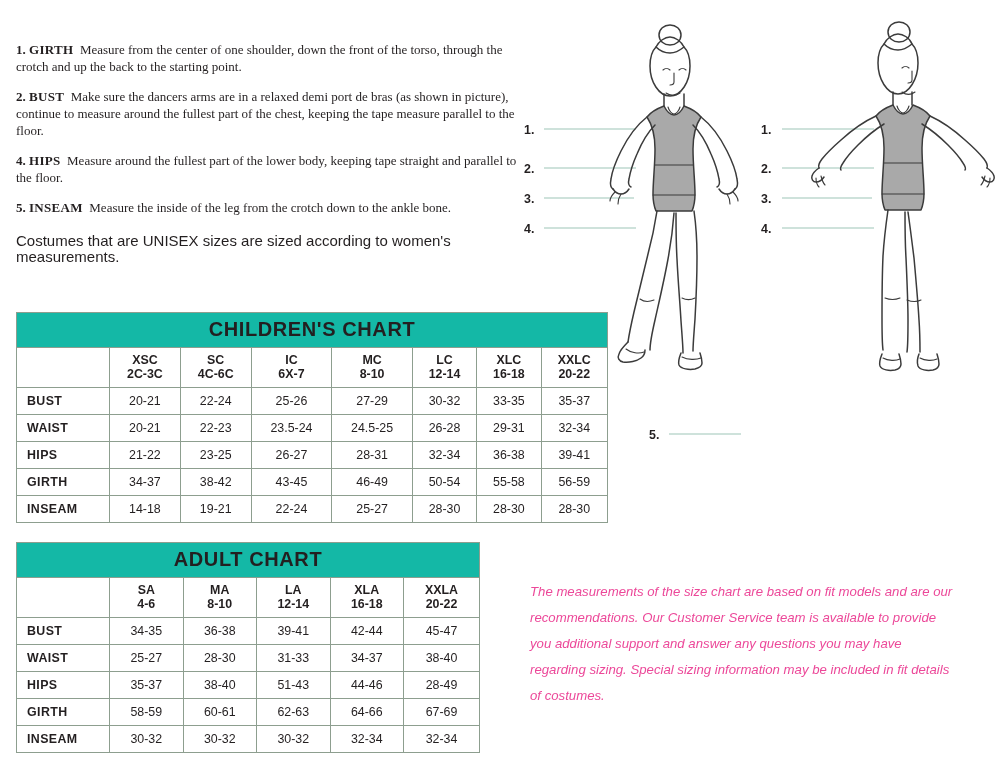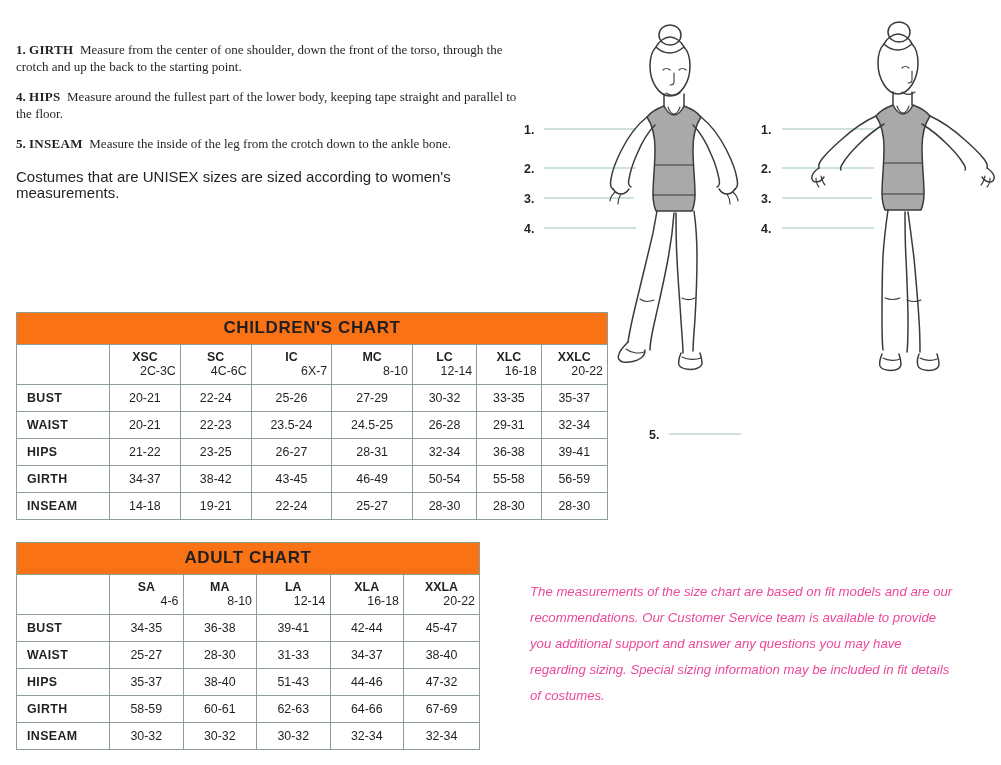--- a/index.html
+++ b/index.html
@@ -44,25 +44,25 @@
     color: #231f20;
   }
 
   
   .chart {
     position: absolute;
     border-collapse: collapse;
     font-size: 12.4px;
   }
   .chart caption {
-    background: #f97316;
+    background: #14b8a6;
     border: 1px solid #8d9e8f;
     border-bottom: none;
     font-weight: bold;
-    font-size: 17px;
+    font-size: 20px;
     letter-spacing: 0.6px;
     padding: 5px 0 6px 0;
     color: #231f20;
   }
   .chart td, .chart th {
     border: 1px solid #8d9e8f;
     text-align: center;
     padding: 6px 4px;
     font-weight: normal;
     color: #231f20;
@@ -75,22 +75,21 @@
     font-size: 12.4px;
   }
   .chart thead th {
     font-weight: bold;
     line-height: 14px;
     font-size: 12.4px;
     padding: 5px 4px 6px 4px;
   }
   .chart thead th .sub {
     display: block;
-    font-weight: normal;
-    text-align: right;
+    font-weight: bold;
   }
   .chart thead th.blank {
     border-top-color: #8d9e8f;
   }
 
   #childrens-chart {
     left: 16px;
     top: 312px;
     width: 592px;
   }
@@ -132,20 +131,25 @@
   svg { display: block; }
 </style>
 </head>
 <body>
 
 <div id="instructions">
   <p class="instr-line">
     <span class="instr-num">1.</span>
     <span class="instr-key">GIRTH</span>&nbsp;
     <span>Measure from the center of one shoulder, down the front of the torso, through the crotch and up the back to the starting point.</span>
+  </p>
+  <p class="instr-line">
+    <span class="instr-num">2.</span>
+    <span class="instr-key">BUST</span>&nbsp;
+    <span>Make sure the dancers arms are in a relaxed demi port de bras (as shown in picture), continue to measure around the fullest part of the chest, keeping the tape measure parallel to the floor.</span>
   </p>
   <p class="instr-line">
     <span class="instr-num">4.</span>
     <span class="instr-key">HIPS</span>&nbsp;
     <span>Measure around the fullest part of the lower body, keeping tape straight and parallel to the floor.</span>
   </p>
   <p class="instr-line">
     <span class="instr-num">5.</span>
     <span class="instr-key">INSEAM</span>&nbsp;
     <span>Measure the inside of the leg from the crotch down to the ankle bone.</span>
@@ -285,21 +289,21 @@
       <td>31-33</td>
       <td>34-37</td>
       <td>38-40</td>
     </tr>
     <tr>
       <th class="rowhead">HIPS</th>
       <td>35-37</td>
       <td>38-40</td>
       <td>51-43</td>
       <td>44-46</td>
-      <td>47-32</td>
+      <td>28-49</td>
     </tr>
     <tr>
       <th class="rowhead">GIRTH</th>
       <td>58-59</td>
       <td>60-61</td>
       <td>62-63</td>
       <td>64-66</td>
       <td>67-69</td>
     </tr>
     <tr>

